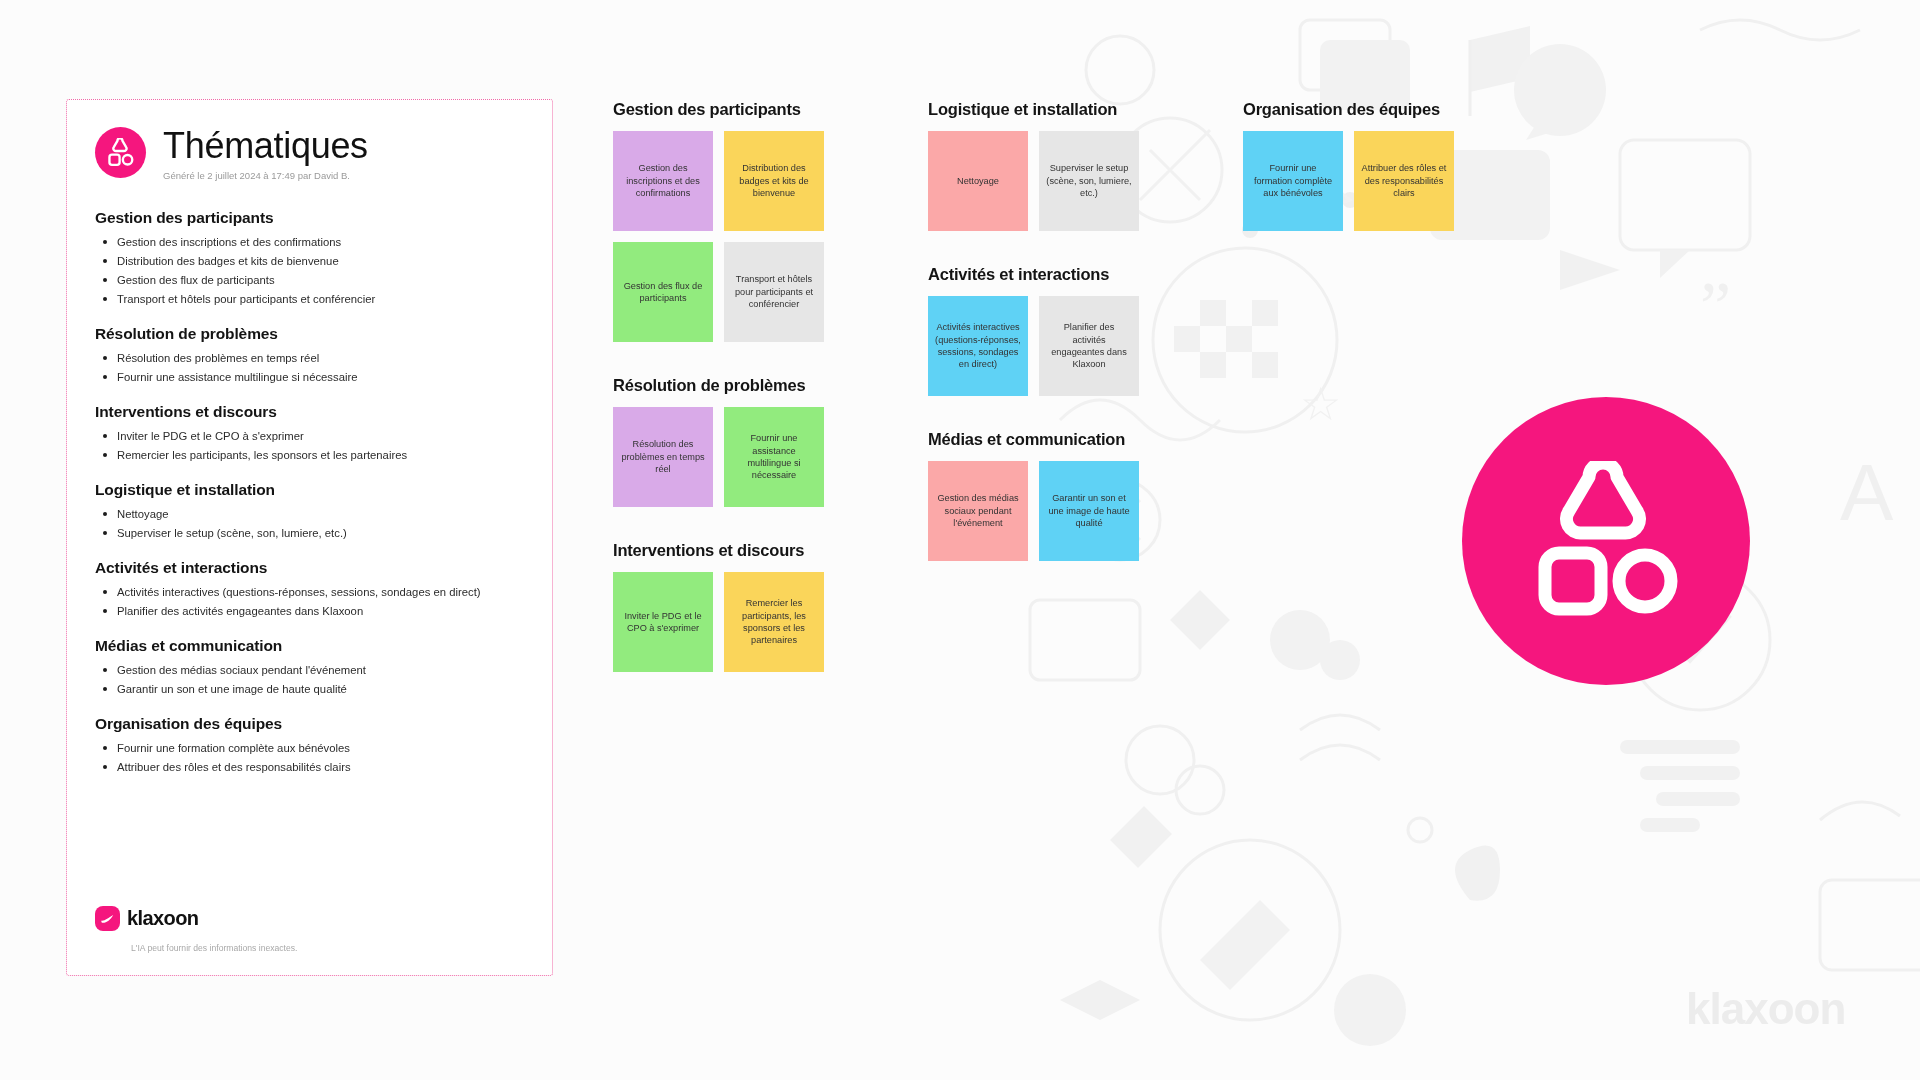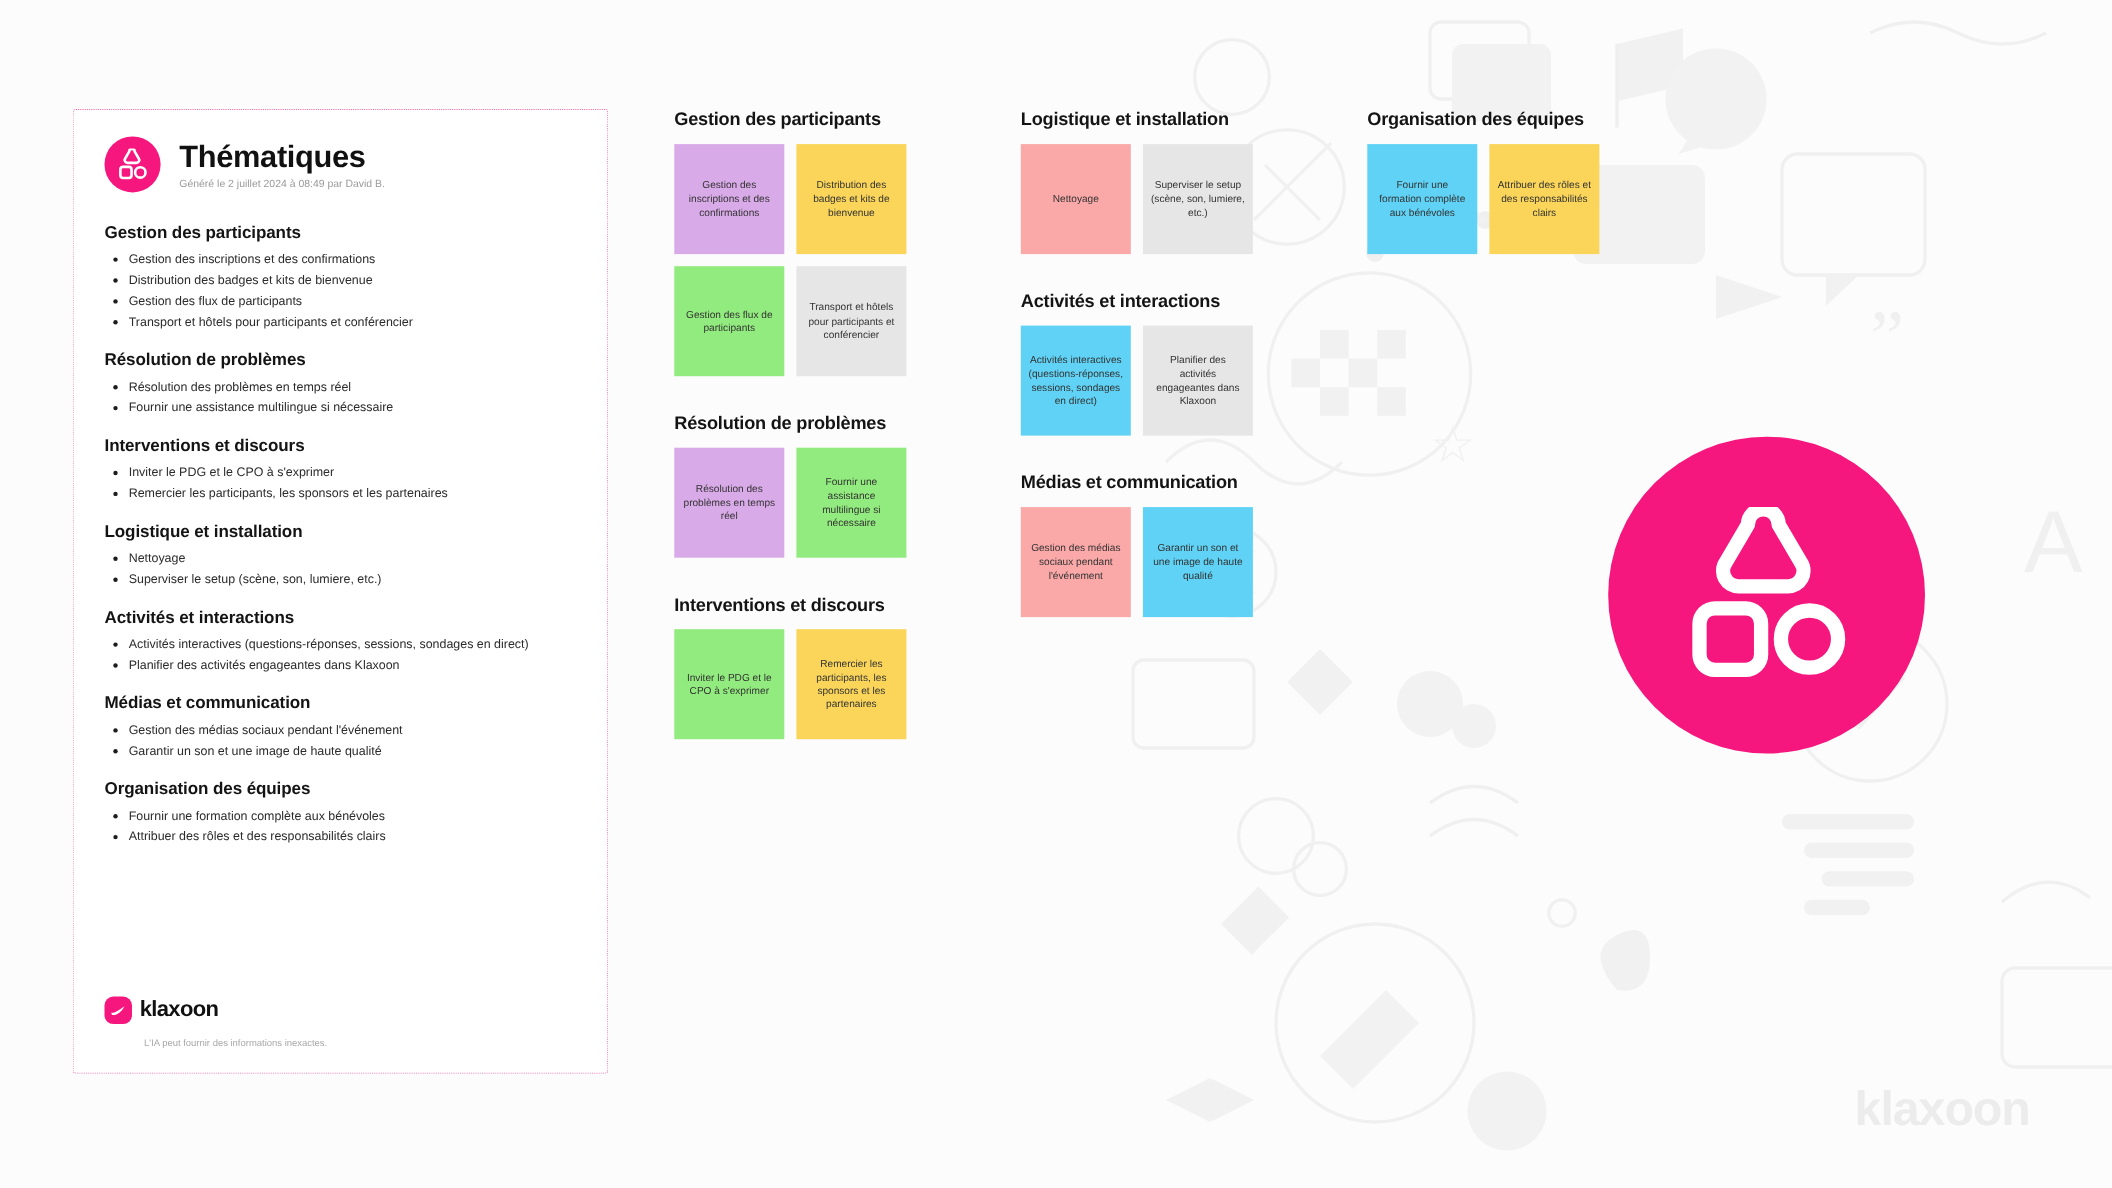--- a/index.html
+++ b/index.html
@@ -74,22 +74,22 @@
     height: 51px;
     border-radius: 50%;
     background: #f5167e;
     flex: 0 0 51px;
     display: flex;
     align-items: center;
     justify-content: center;
   }
   #card-title-block { padding-top: 2px; }
   #card-title {
-    font-size: 28px;
-    font-weight: 700;
+    font-size: 36px;
+    font-weight: 400;
     color: #111111;
     line-height: 1.1;
     letter-spacing: -0.3px;
   }
   #card-subtitle {
     font-size: 9.5px;
     color: #9a9a9a;
     margin-top: 4px;
   }
 
@@ -261,21 +261,21 @@
   <div id="card-header">
     <div id="card-logo-circle">
       <svg width="31" height="29" viewBox="0 0 170 160">
         <path d="M60 16 L104 16 A14 14 0 0 1 116 38 L96 72 A14 14 0 0 1 68 72 L48 38 A14 14 0 0 1 60 16 Z" transform="rotate(180 82 44)" fill="none" stroke="#ffffff" stroke-width="13" stroke-linejoin="round"></path>
         <rect x="24" y="92" width="56" height="56" rx="14" fill="none" stroke="#ffffff" stroke-width="13"></rect>
         <circle cx="124" cy="120" r="26" fill="none" stroke="#ffffff" stroke-width="13"></circle>
       </svg>
     </div>
     <div id="card-title-block">
       <div id="card-title">Thématiques</div>
-      <div id="card-subtitle">Généré le 2 juillet 2024 à 08:49 par David B.</div>
+      <div id="card-subtitle">Généré le 2 juillet 2024 à 17:49 par David B.</div>
     </div>
   </div>
 
   <div id="card-sections">
       <div class="card-section">
         <div class="card-section-title">Gestion des participants</div>
         <ul class="card-bullets">
           <li>Gestion des inscriptions et des confirmations</li>
           <li>Distribution des badges et kits de bienvenue</li>
           <li>Gestion des flux de participants</li>

